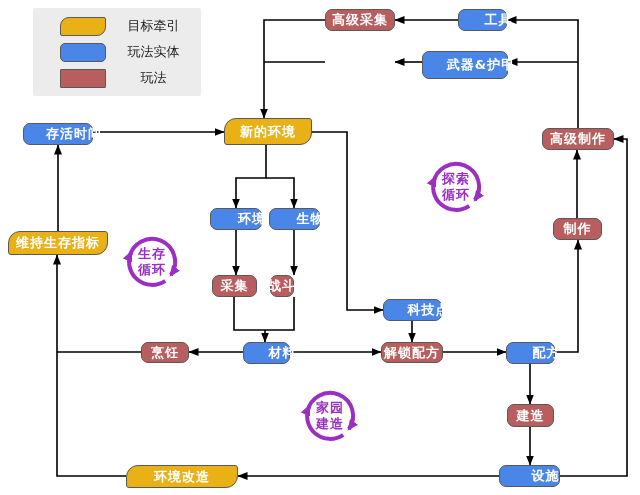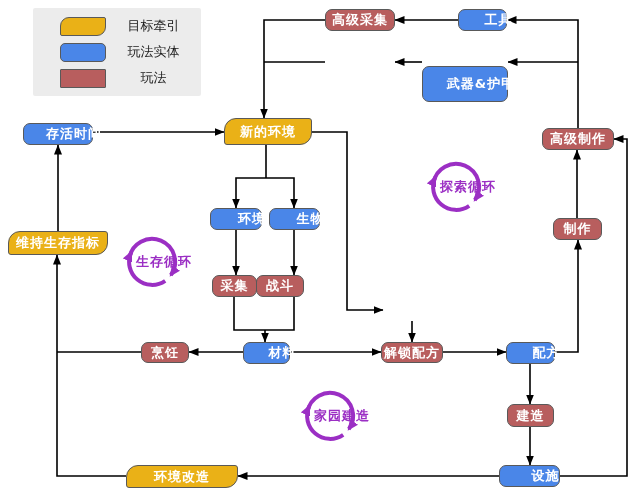--- a/index.html
+++ b/index.html
@@ -28,21 +28,21 @@
   .legend-row{display:flex;align-items:center;height:22px;padding-left:27px;}
   .swatch{width:46px;height:19px;border:1.5px solid var(--box_border);box-sizing:border-box;flex:0 0 auto;}
   .swatch.goal{border-radius:9px 2px 9px 2px;}
   .swatch.entity{border-radius:5px;}
   .swatch.play{border-radius:1px;}
   .legend-label{flex:1;text-align:center;font-size:13px;color:#1a1a1a;}
   .loop{position:absolute;width:64px;height:64px;z-index:2;}
   .loop svg{position:absolute;left:0;top:0;}
   .la{fill:none;stroke:var(--loop);stroke-width:4px;marker-end:url(#larw);}
   .loop-text{
-    position:absolute;left:12px;top:0;width:64px;height:64px;display:flex;flex-direction:row;
+    position:absolute;left:0;top:0;width:64px;height:64px;display:flex;flex-direction:column;
     align-items:center;justify-content:center;line-height:16px;
     color:var(--loop);font-size:13px;font-weight:bold;letter-spacing:1px;
   }
 </style>
 </head>
 <body>
 
 <div id="canvas">
 
   <svg id="edges" width="640" height="495">
@@ -96,28 +96,29 @@
     <div class="legend-row">
       <span class="swatch play"></span>
       <span class="legend-label">玩法</span>
     </div>
   </div>
 
   <div class="node entity" style="left:23px;top:123px;width:70px;height:22px">存活时间</div>
   <div class="node goal" style="left:224px;top:118px;width:88px;height:27px">新的环境</div>
   <div class="node play" style="left:325px;top:9px;width:70px;height:22px">高级采集</div>
   <div class="node entity" style="left:458px;top:9px;width:49px;height:22px">工具</div>
-  <div class="node entity" style="left:422px;top:66px;width:86px;height:36px">武器&amp;护甲</div>
+  <div class="node entity" style="left:422px;top:51px;width:86px;height:28px">武器&amp;护甲</div>
   <div class="node play" style="left:542px;top:128px;width:72px;height:22px">高级制作</div>
   <div class="node goal" style="left:8px;top:231px;width:100px;height:24px">维持生存指标</div>
   <div class="node entity" style="left:210px;top:208px;width:52px;height:22px">环境</div>
   <div class="node entity" style="left:269px;top:208px;width:51px;height:22px">生物</div>
   <div class="node play" style="left:212px;top:275px;width:45px;height:22px">采集</div>
-  <div class="node play" style="left:256px;top:275px;width:48px;height:22px">战斗</div>
+  <div class="node play" style="left:270px;top:275px;width:24px;height:22px">战斗</div>
   <div class="node play" style="left:553px;top:218px;width:49px;height:22px">制作</div>
+  <div class="node entity" style="left:383px;top:299px;width:59px;height:22px">科技点</div>
   <div class="node play" style="left:141px;top:342px;width:48px;height:21px">烹饪</div>
   <div class="node entity" style="left:243px;top:342px;width:47px;height:22px">材料</div>
   <div class="node play" style="left:381px;top:342px;width:62px;height:21px">解锁配方</div>
   <div class="node entity" style="left:506px;top:342px;width:49px;height:22px">配方</div>
   <div class="node play" style="left:507px;top:404px;width:47px;height:23px">建造</div>
   <div class="node entity" style="left:499px;top:465px;width:61px;height:22px">设施</div>
   <div class="node goal" style="left:126px;top:465px;width:112px;height:23px">环境改造</div>
 
   <div class="loop" style="left:120px;top:230px">
     <svg width="64" height="64">

